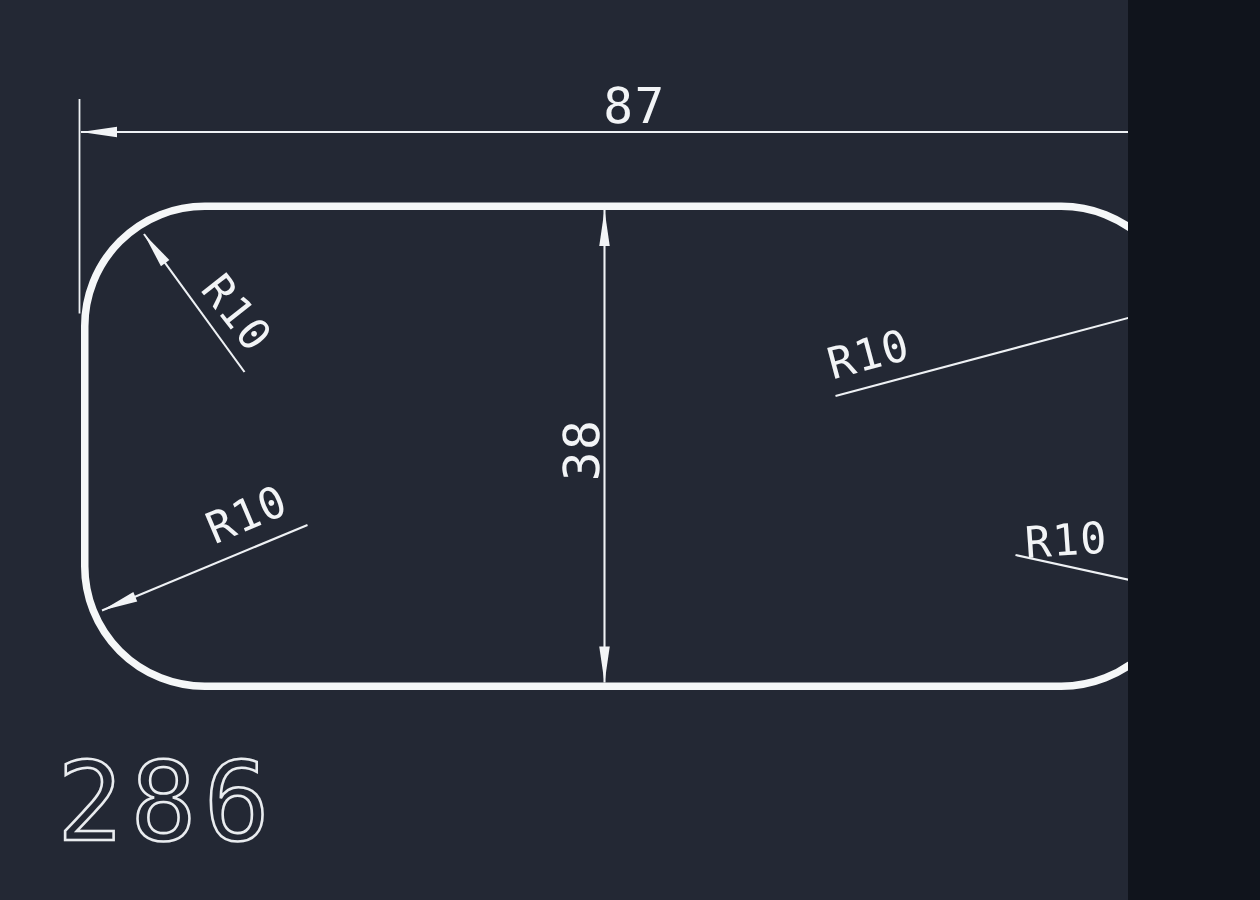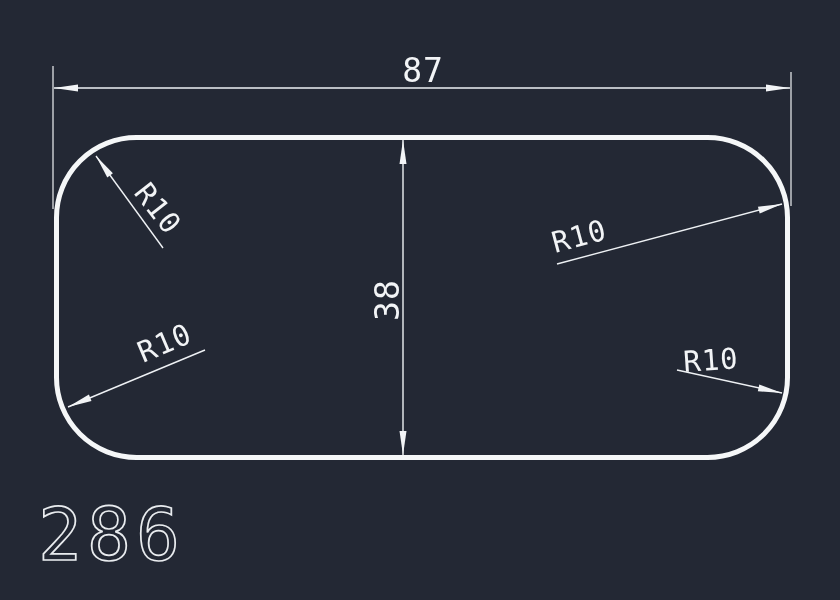--- a/index.html
+++ b/index.html
@@ -2,21 +2,21 @@
 <html><head>
 <meta charset="utf-8">
 <style>
   html, body {
     margin: 0;
     padding: 0;
     background: #10141c;
   }
   .stage {
     position: relative;
-    width: 840px;
+    width: 752px;
     height: 600px;
     overflow: hidden;
     font-family: "DejaVu Sans Mono", monospace;
   }
   svg { display: block; }
   .dim-text {
     font-family: "DejaVu Sans Mono", monospace;
     fill: #f2f4f6;
   }
   .dim-small { font-size: 33px; letter-spacing: 1px; }

